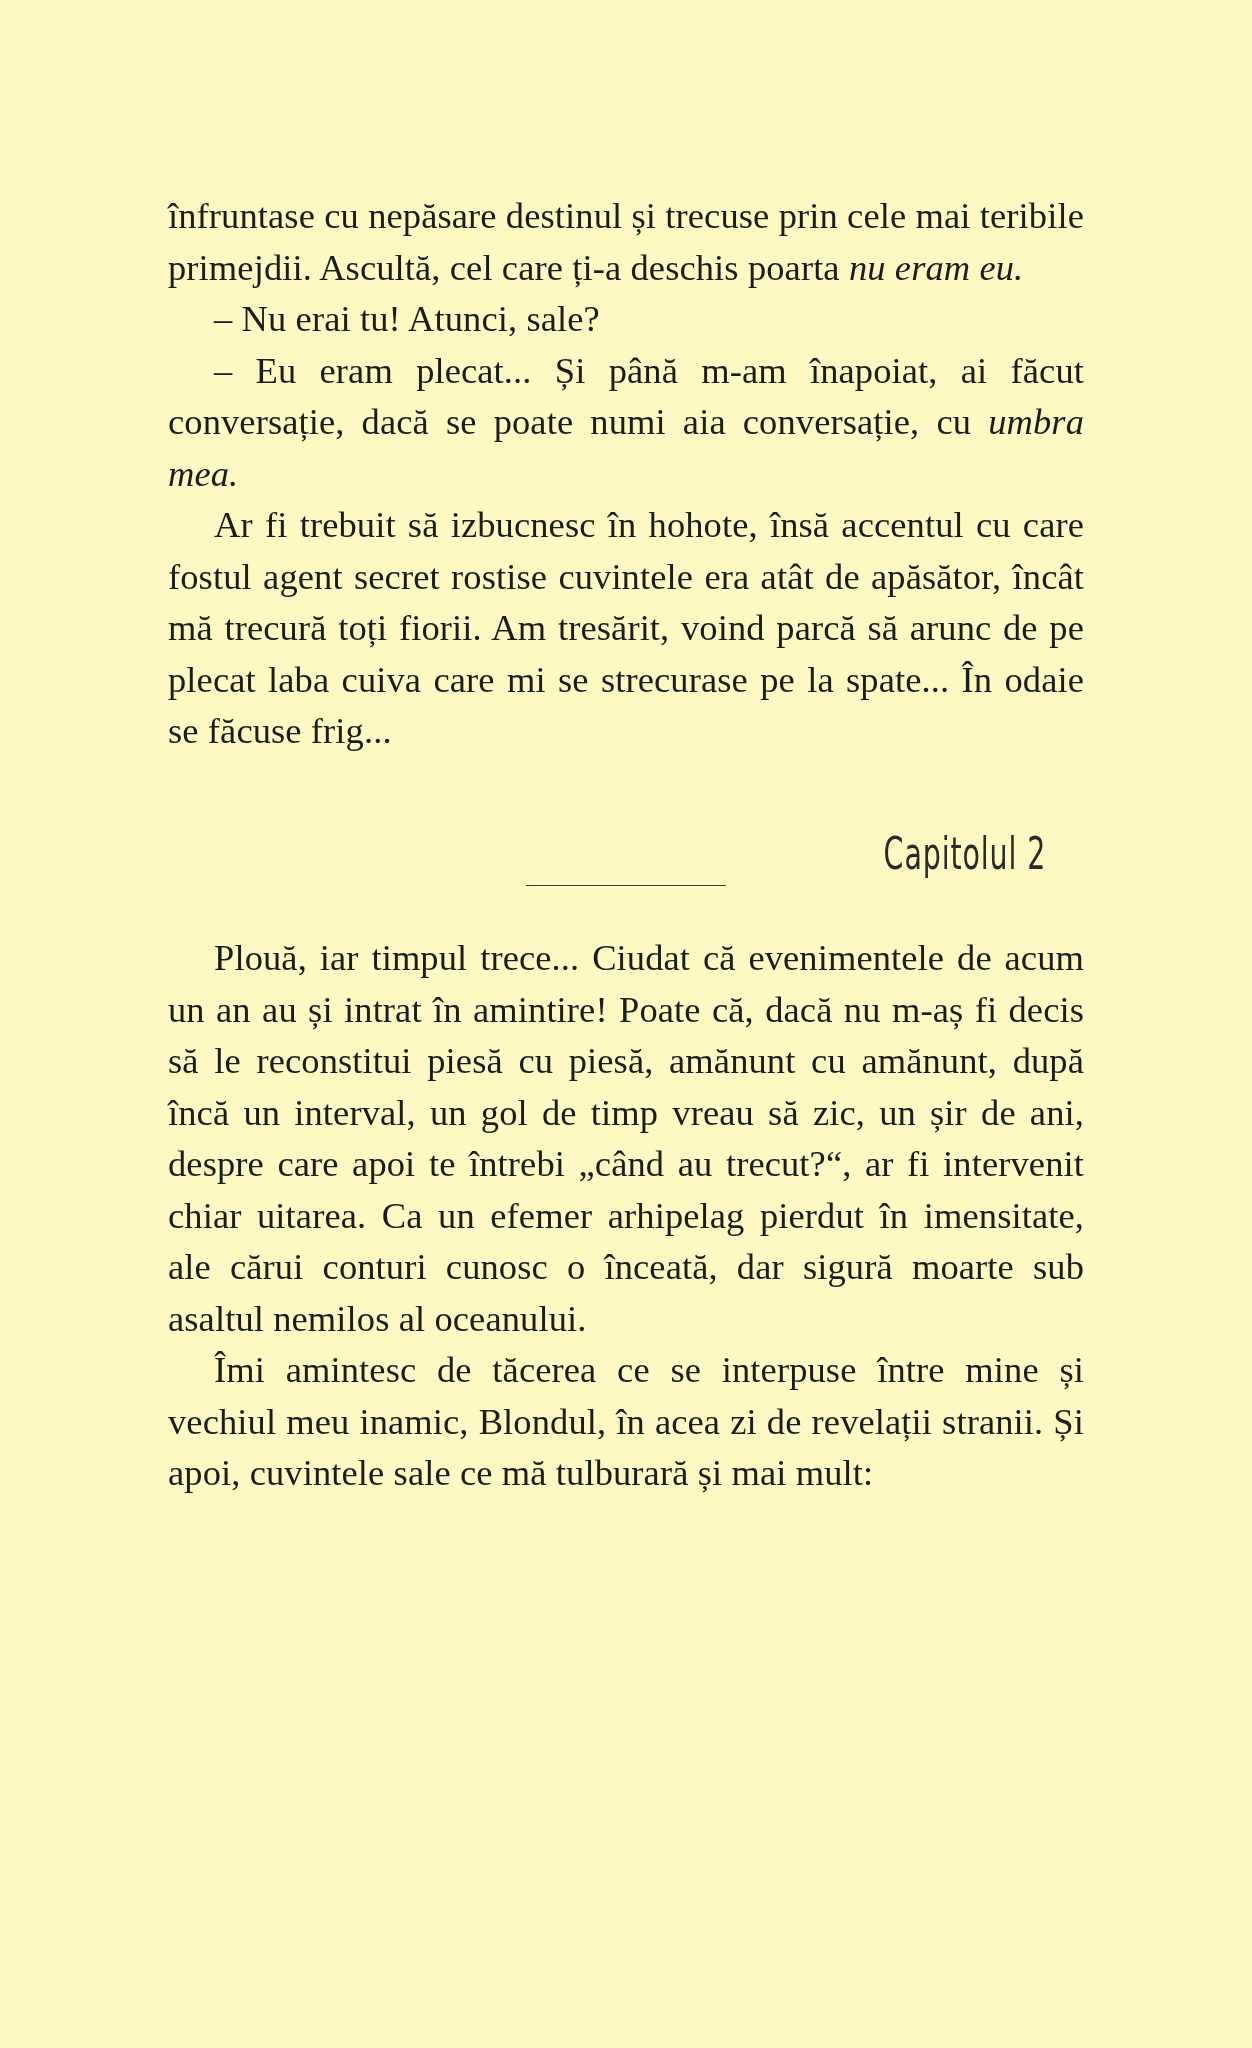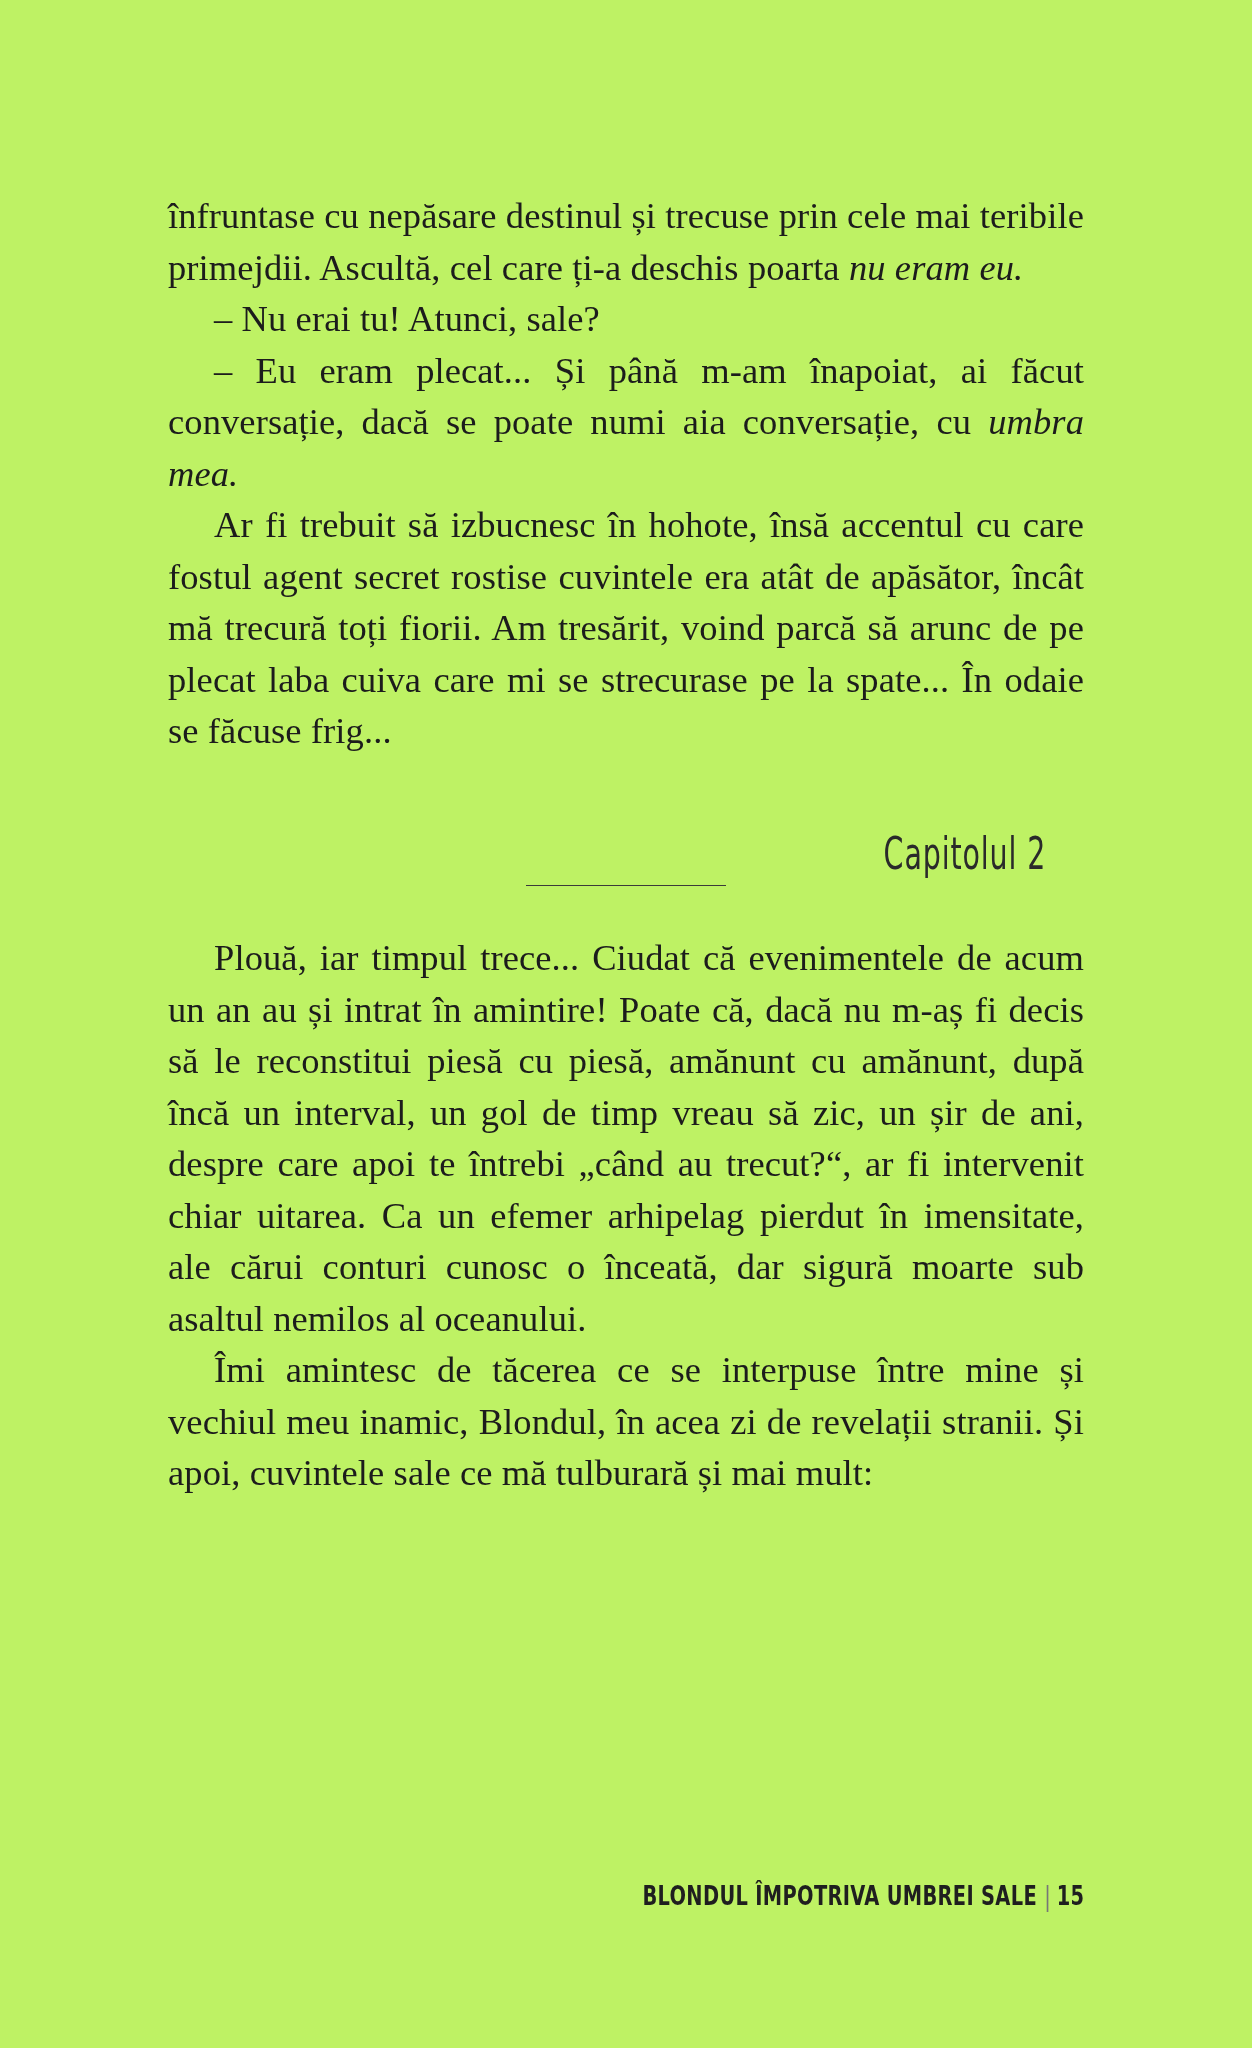--- a/index.html
+++ b/index.html
@@ -14,21 +14,21 @@
     color: #1a1a1a;
     position: relative;
     overflow: hidden;
   }
 
   .page {
     position: absolute;
     top: 0; left: 0;
     width: 1252px;
     height: 2048px;
-    background: #bef264;
+    background: #fef9c3;
   }
 
   .content {
     position: absolute;
     left: 168px;
     top: 190px;
     width: 916px;
   }
 
   p.body-par {
@@ -128,17 +128,14 @@
       <div class="chapter-rule"></div>
     </div>
 
     <p class="body-par indent"><span>Plouă, iar timpul trece... Ciudat că evenimentele de acum un an au și intrat în amintire! Poate că, dacă nu m-aș fi decis să le reconstitui piesă cu piesă, amănunt cu amănunt, după încă un interval, un gol de timp vreau să zic, un șir de ani, despre care apoi te întrebi „când au trecut?“, ar fi intervenit chiar uitarea. Ca un efemer arhipelag pierdut în imensitate, ale cărui conturi cunosc o înceată, dar sigură moarte sub asaltul nemilos al oceanului.</span></p>
 
     <p class="body-par indent"><span>Îmi amintesc de tăcerea ce se interpuse între mine și vechiul meu inamic, Blondul, în acea zi de revelații stranii. Și apoi, cuvintele sale ce mă tulburară și mai mult:</span></p>
 
 
   </div>
 
-  <div class="footer">
-    <span class="footer-inner"><span>BLONDUL ÎMPOTRIVA UMBREI SALE</span><span class="footer-sep">|</span><span class="footer-page">15</span></span>
-  </div>
 
 </div>
 
 </body></html>

